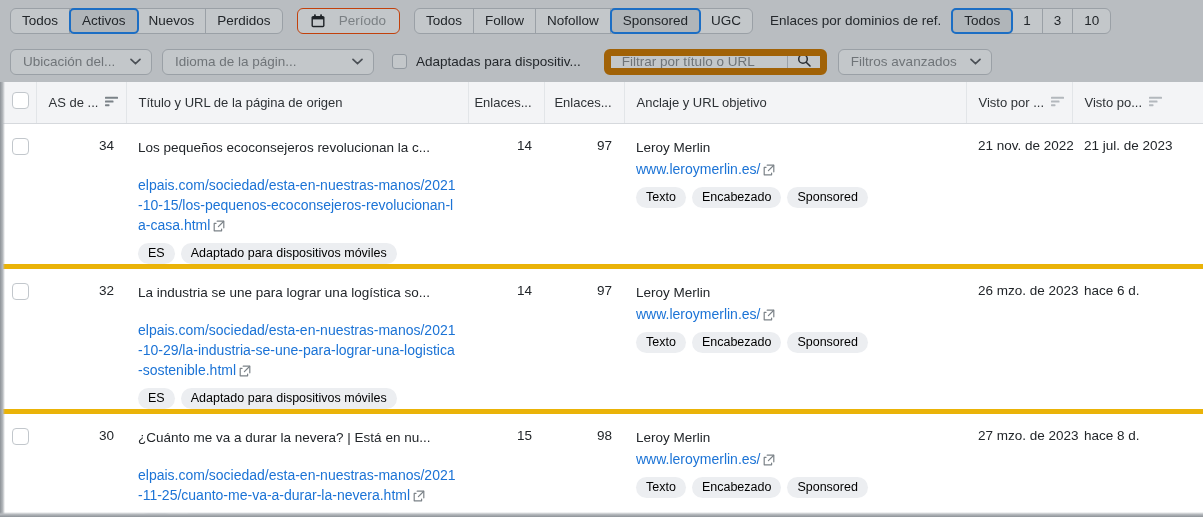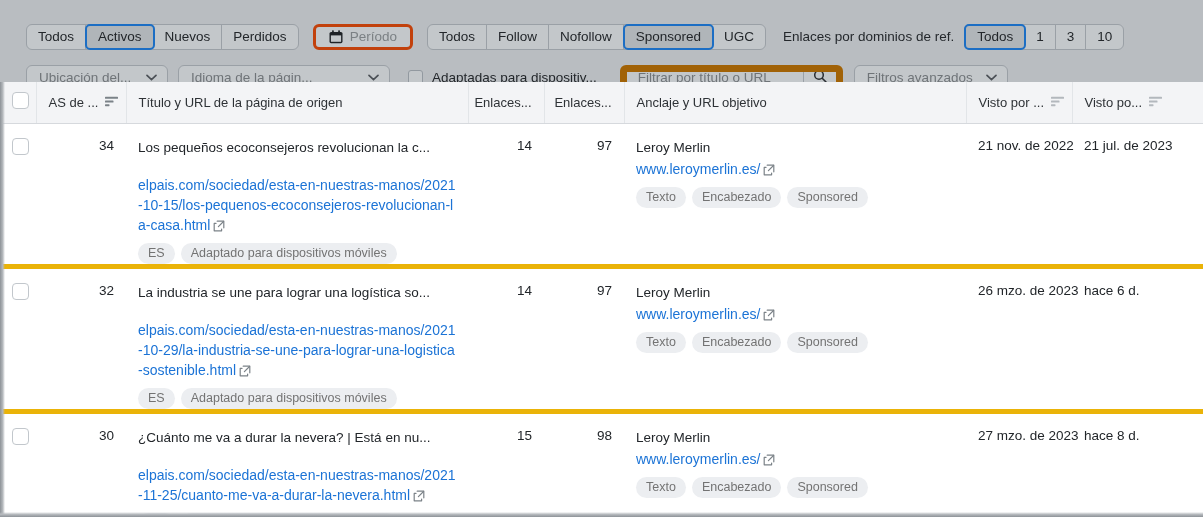--- a/index.html
+++ b/index.html
@@ -13,21 +13,21 @@
     position: relative;
     width: 1203px;
     height: 517px;
     overflow: hidden;
     background: #ffffff;
   }
 
   
   .toolbar {
     background: #b9bdc1;
-    padding: 16px;
+    padding: 0;
     height: 82px;
     position: relative;
   }
   .tb-row {
     display: flex;
     align-items: center;
     height: 41px;
     padding-left: 10px;
   }
 
@@ -58,24 +58,24 @@
     background: #b0b5b9;
     border: 2px solid #1c6ec4;
     border-radius: 5px;
     margin: -1px;
     z-index: 2;
   }
 
   .pillbtn {
     display: flex;
     align-items: center;
-    gap: 7px;
+    gap: 14px;
     height: 26px;
     padding: 0 13px;
-    border: 3px solid #c2410c;
+    border: 1px solid #c2410c;
     border-radius: 6px;
     background: #c3c7ca;
     font-size: 13.5px;
     color: #7b8084;
     white-space: nowrap;
   }
   .cal-ico { display:block; }
 
   .tb-label {
     font-size: 13.5px;
@@ -243,21 +243,21 @@
   .ext-ico { display: inline-block; vertical-align: -2px; margin-left: 3px; }
 
   .tags { margin-top: 8px; display: flex; flex-wrap: wrap; gap: 6px; }
   .tag {
     display: inline-flex;
     align-items: center;
     height: 21px;
     padding: 0 10px;
     border-radius: 11px;
     background: #eceef1;
-    color: #737373;
+    color: #000000;
     font-size: 12.5px;
     white-space: nowrap;
   }
 
   .anchor-name { font-size: 13.5px; color: #22262a; line-height: 20px; }
   .anchor-url  { color: #1b73d6; font-size: 14px; line-height: 20px; margin-top: 1px; }
 
   .seen { font-size: 13.5px; color: #22262a; white-space: nowrap; }
   td.c-seen1 { padding-left: 12px; padding-right: 0; }
   td.c-seen2 { padding-left: 0; padding-right: 12px; }

